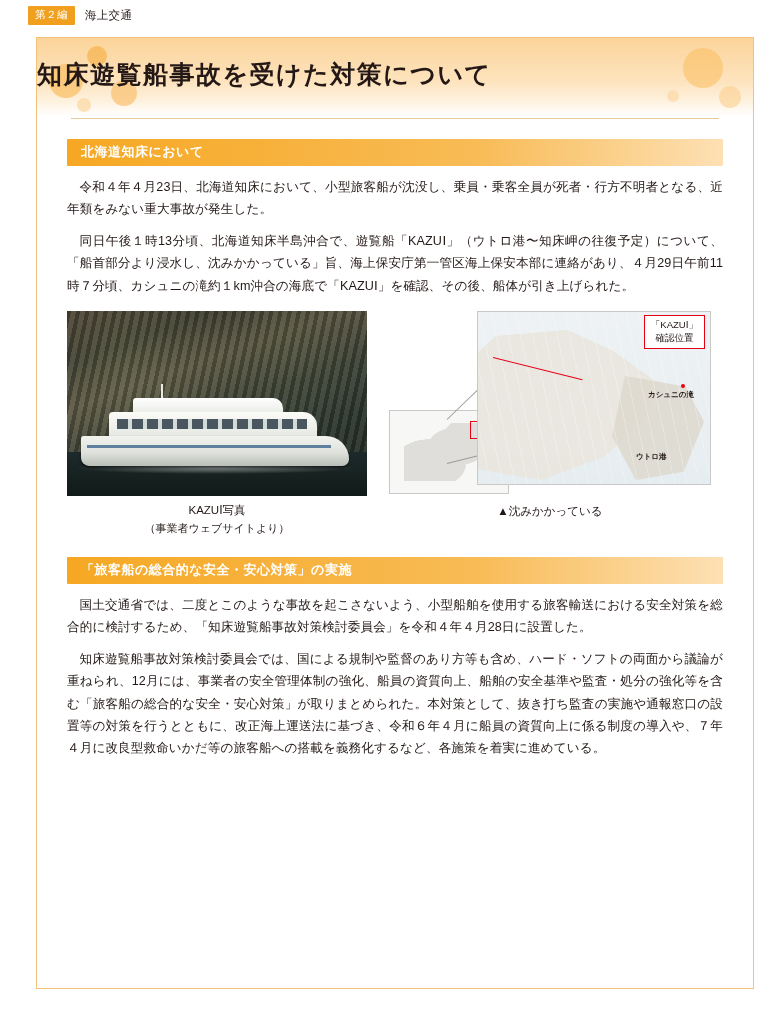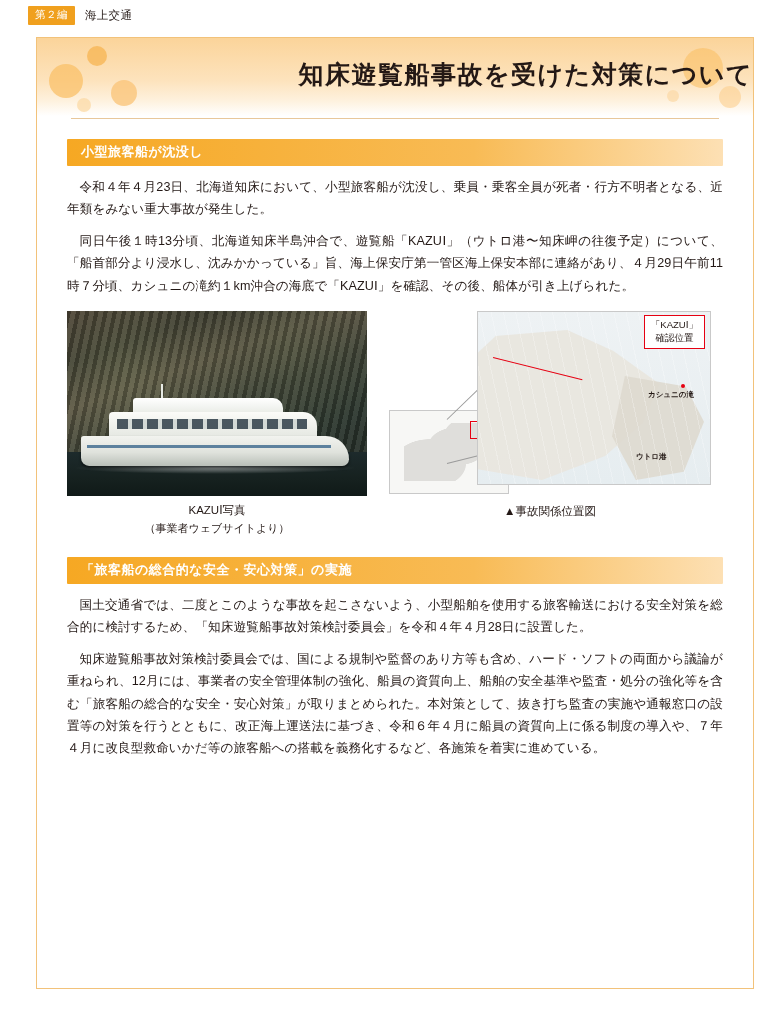--- a/index.html
+++ b/index.html
@@ -65,21 +65,21 @@
   .b3 { width: 14px; height: 14px; left: 40px;  top: 60px; background:#fbd9a5;}
   .b4 { width: 26px; height: 26px; left: 74px;  top: 42px; background:#fac375;}
   .b5 { width: 40px; height: 40px; right: 30px; top: 10px; background:#f9bd5e; opacity:.55;}
   .b6 { width: 22px; height: 22px; right: 12px; top: 48px; background:#fbcf8d; opacity:.6;}
   .b7 { width: 12px; height: 12px; right: 74px; top: 52px; background:#fbd9a5; opacity:.7;}
 
   .doc-title {
     position: absolute;
     left: 0; right: 0;
     top: 20px;
-    text-align: right;
+    text-align: left;
     font-family: "DejaVu Serif", "Liberation Serif", serif;
     font-size: 25px;
     font-weight: 700;
     color: #231815;
     letter-spacing: 1.5px;
   }
   .title-rule {
     margin: 2px 34px 0 34px;
     border-bottom: 1px solid #e8c79a;
   }
@@ -354,21 +354,21 @@
     <span class="bubble b5"></span>
     <span class="bubble b6"></span>
     <span class="bubble b7"></span>
     <div class="doc-title">知床遊覧船事故を受けた対策について</div>
   </div>
   <div class="title-rule"></div>
 
   <div class="panel-body">
 
     <div class="sec-head-wrap">
-      <span class="sec-head">小型旅客船が沈没し</span>
+      <span class="sec-head">北海道知床において</span>
     </div>
     <p class="body">令和４年４月23日、北海道知床において、小型旅客船が沈没し、乗員・乗客全員が死者・行方不明者となる、近年類をみない重大事故が発生した。</p>
     <p class="body">同日午後１時13分頃、北海道知床半島沖合で、遊覧船「KAZUⅠ」（ウトロ港〜知床岬の往復予定）について、「船首部分より浸水し、沈みかかっている」旨、海上保安庁第一管区海上保安本部に連絡があり、４月29日午前11時７分頃、カシュニの滝約１km沖合の海底で「KAZUⅠ」を確認、その後、船体が引き上げられた。</p>
 
     <div class="figs figs-block">
 
       <div class="fig-left">
         <div class="photo">
           <div class="cliff"></div>
           <div class="sea"></div>
@@ -402,21 +402,21 @@
             <div class="lbl l2">ウトロ港</div>
 
             <div class="dot d1"></div>
           </div>
           <div class="leader"></div>
           <div class="callout">
             <div>「KAZUⅠ」</div>
             <div>確認位置</div>
           </div>
         </div>
-        <div class="map-cap">▲事故関係位置図</div>
+        <div class="map-cap">▲沈みかかっている</div>
       </div>
 
     </div>
 
     <div class="sec-head-wrap second">
       <span class="sec-head">「旅客船の総合的な安全・安心対策」の実施</span>
     </div>
     <p class="body">国土交通省では、二度とこのような事故を起こさないよう、小型船舶を使用する旅客輸送における安全対策を総合的に検討するため、「知床遊覧船事故対策検討委員会」を令和４年４月28日に設置した。</p>
     <p class="body">知床遊覧船事故対策検討委員会では、国による規制や監督のあり方等も含め、ハード・ソフトの両面から議論が重ねられ、12月には、事業者の安全管理体制の強化、船員の資質向上、船舶の安全基準や監査・処分の強化等を含む「旅客船の総合的な安全・安心対策」が取りまとめられた。本対策として、抜き打ち監査の実施や通報窓口の設置等の対策を行うとともに、改正海上運送法に基づき、令和６年４月に船員の資質向上に係る制度の導入や、７年４月に改良型救命いかだ等の旅客船への搭載を義務化するなど、各施策を着実に進めている。</p>
 

